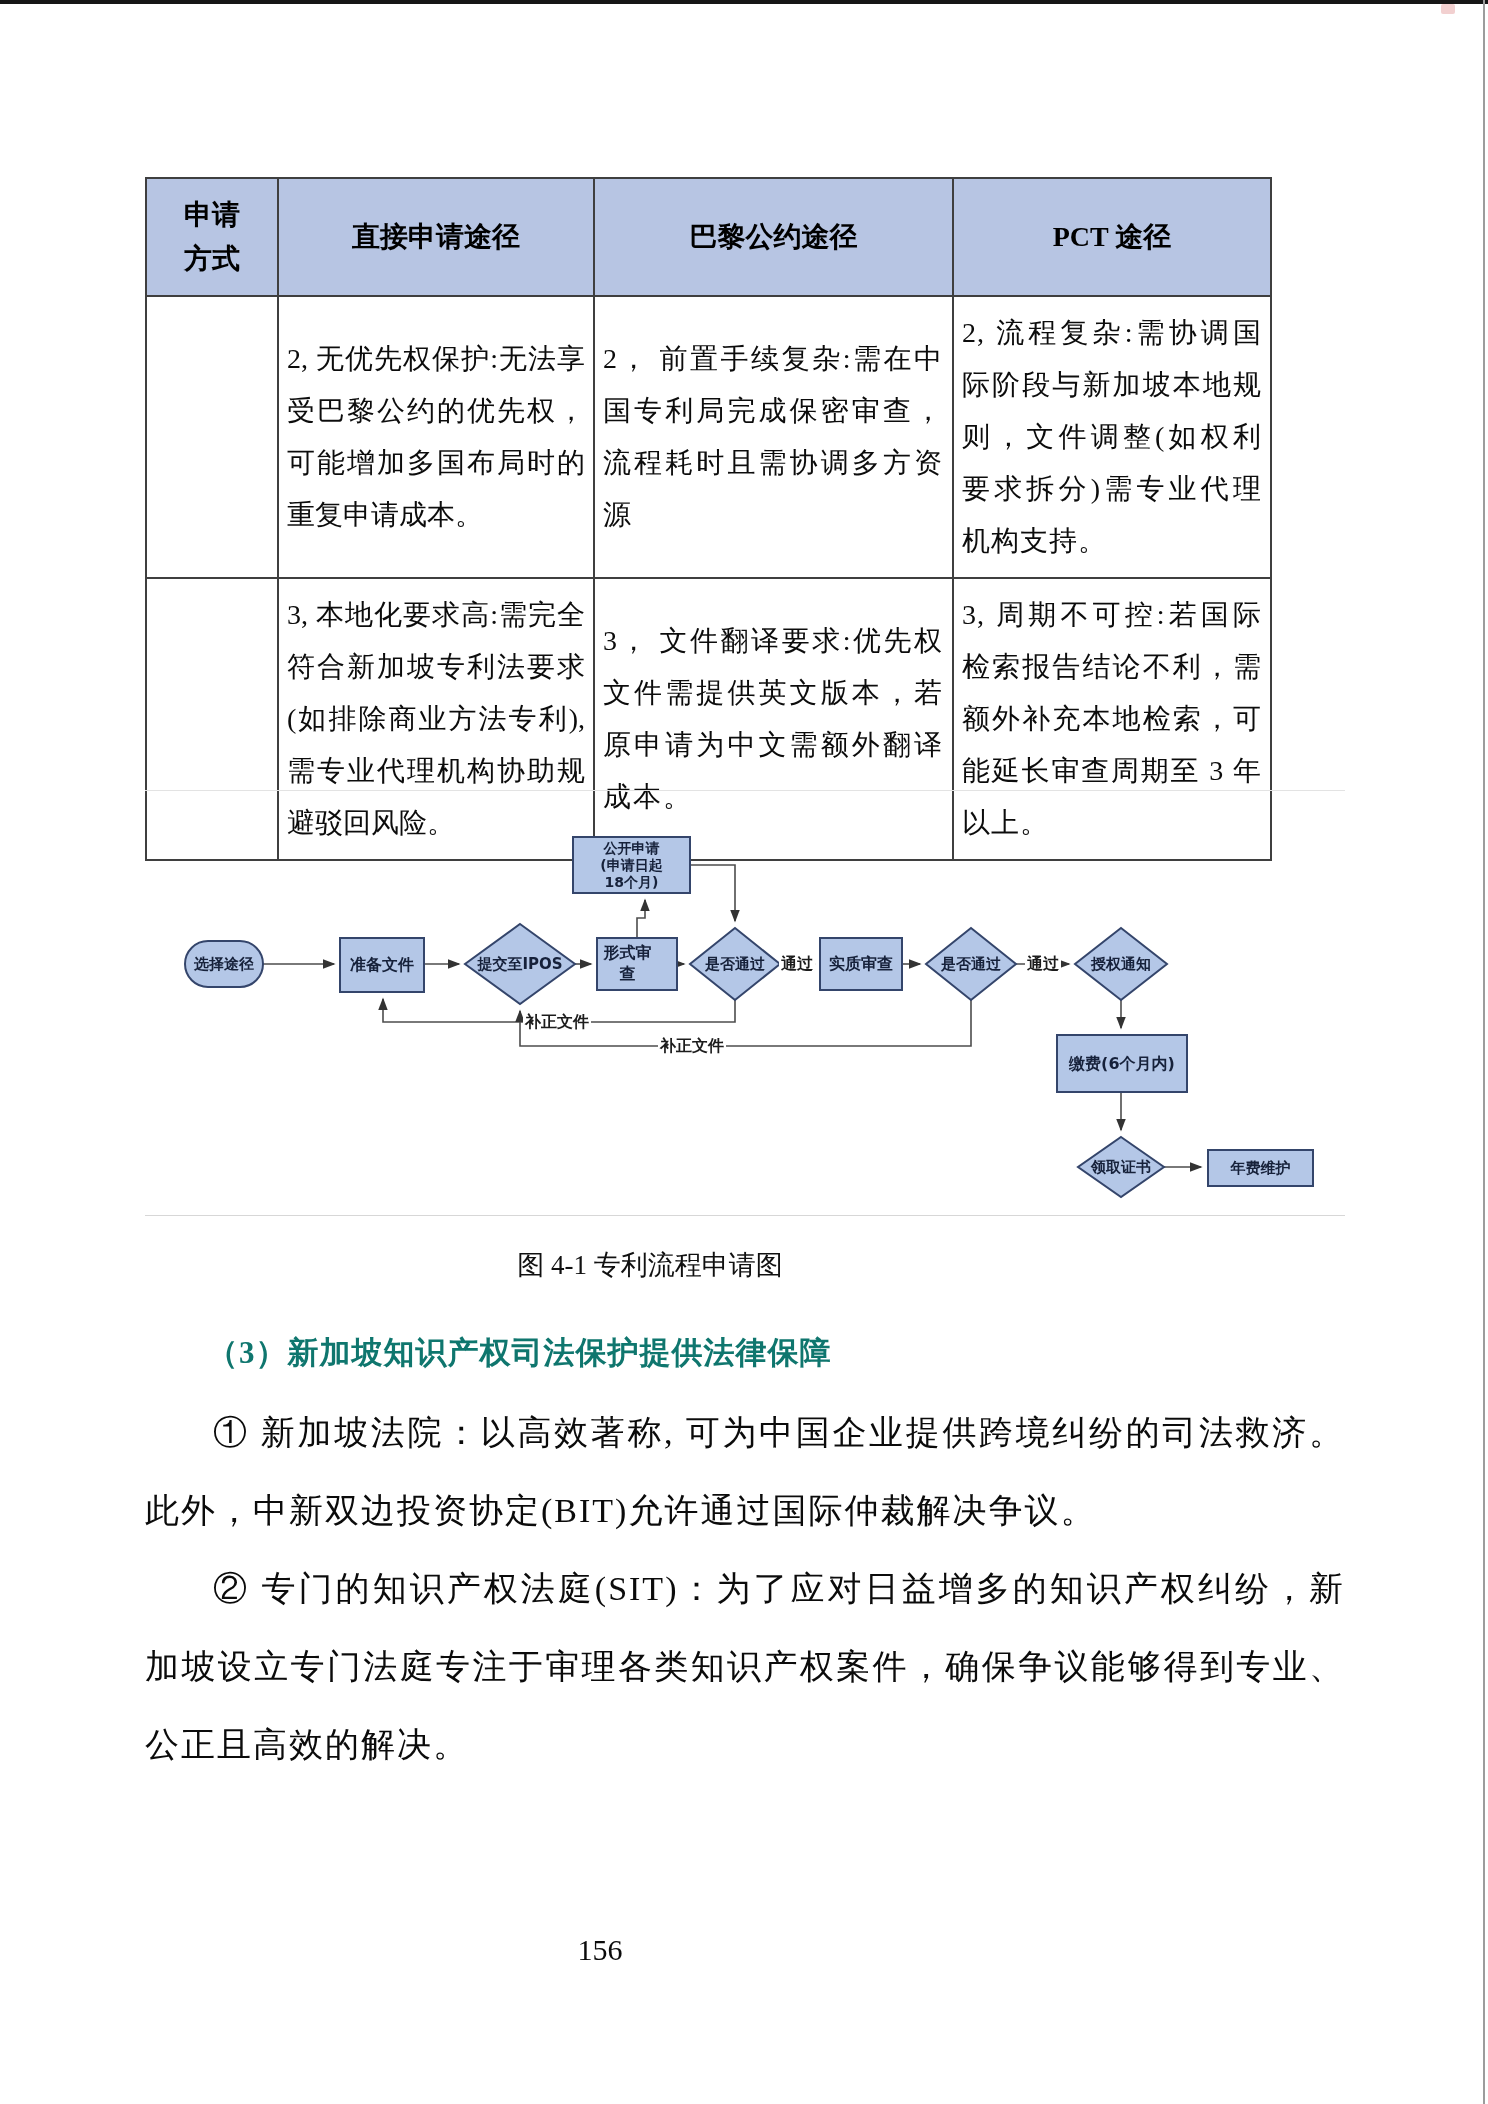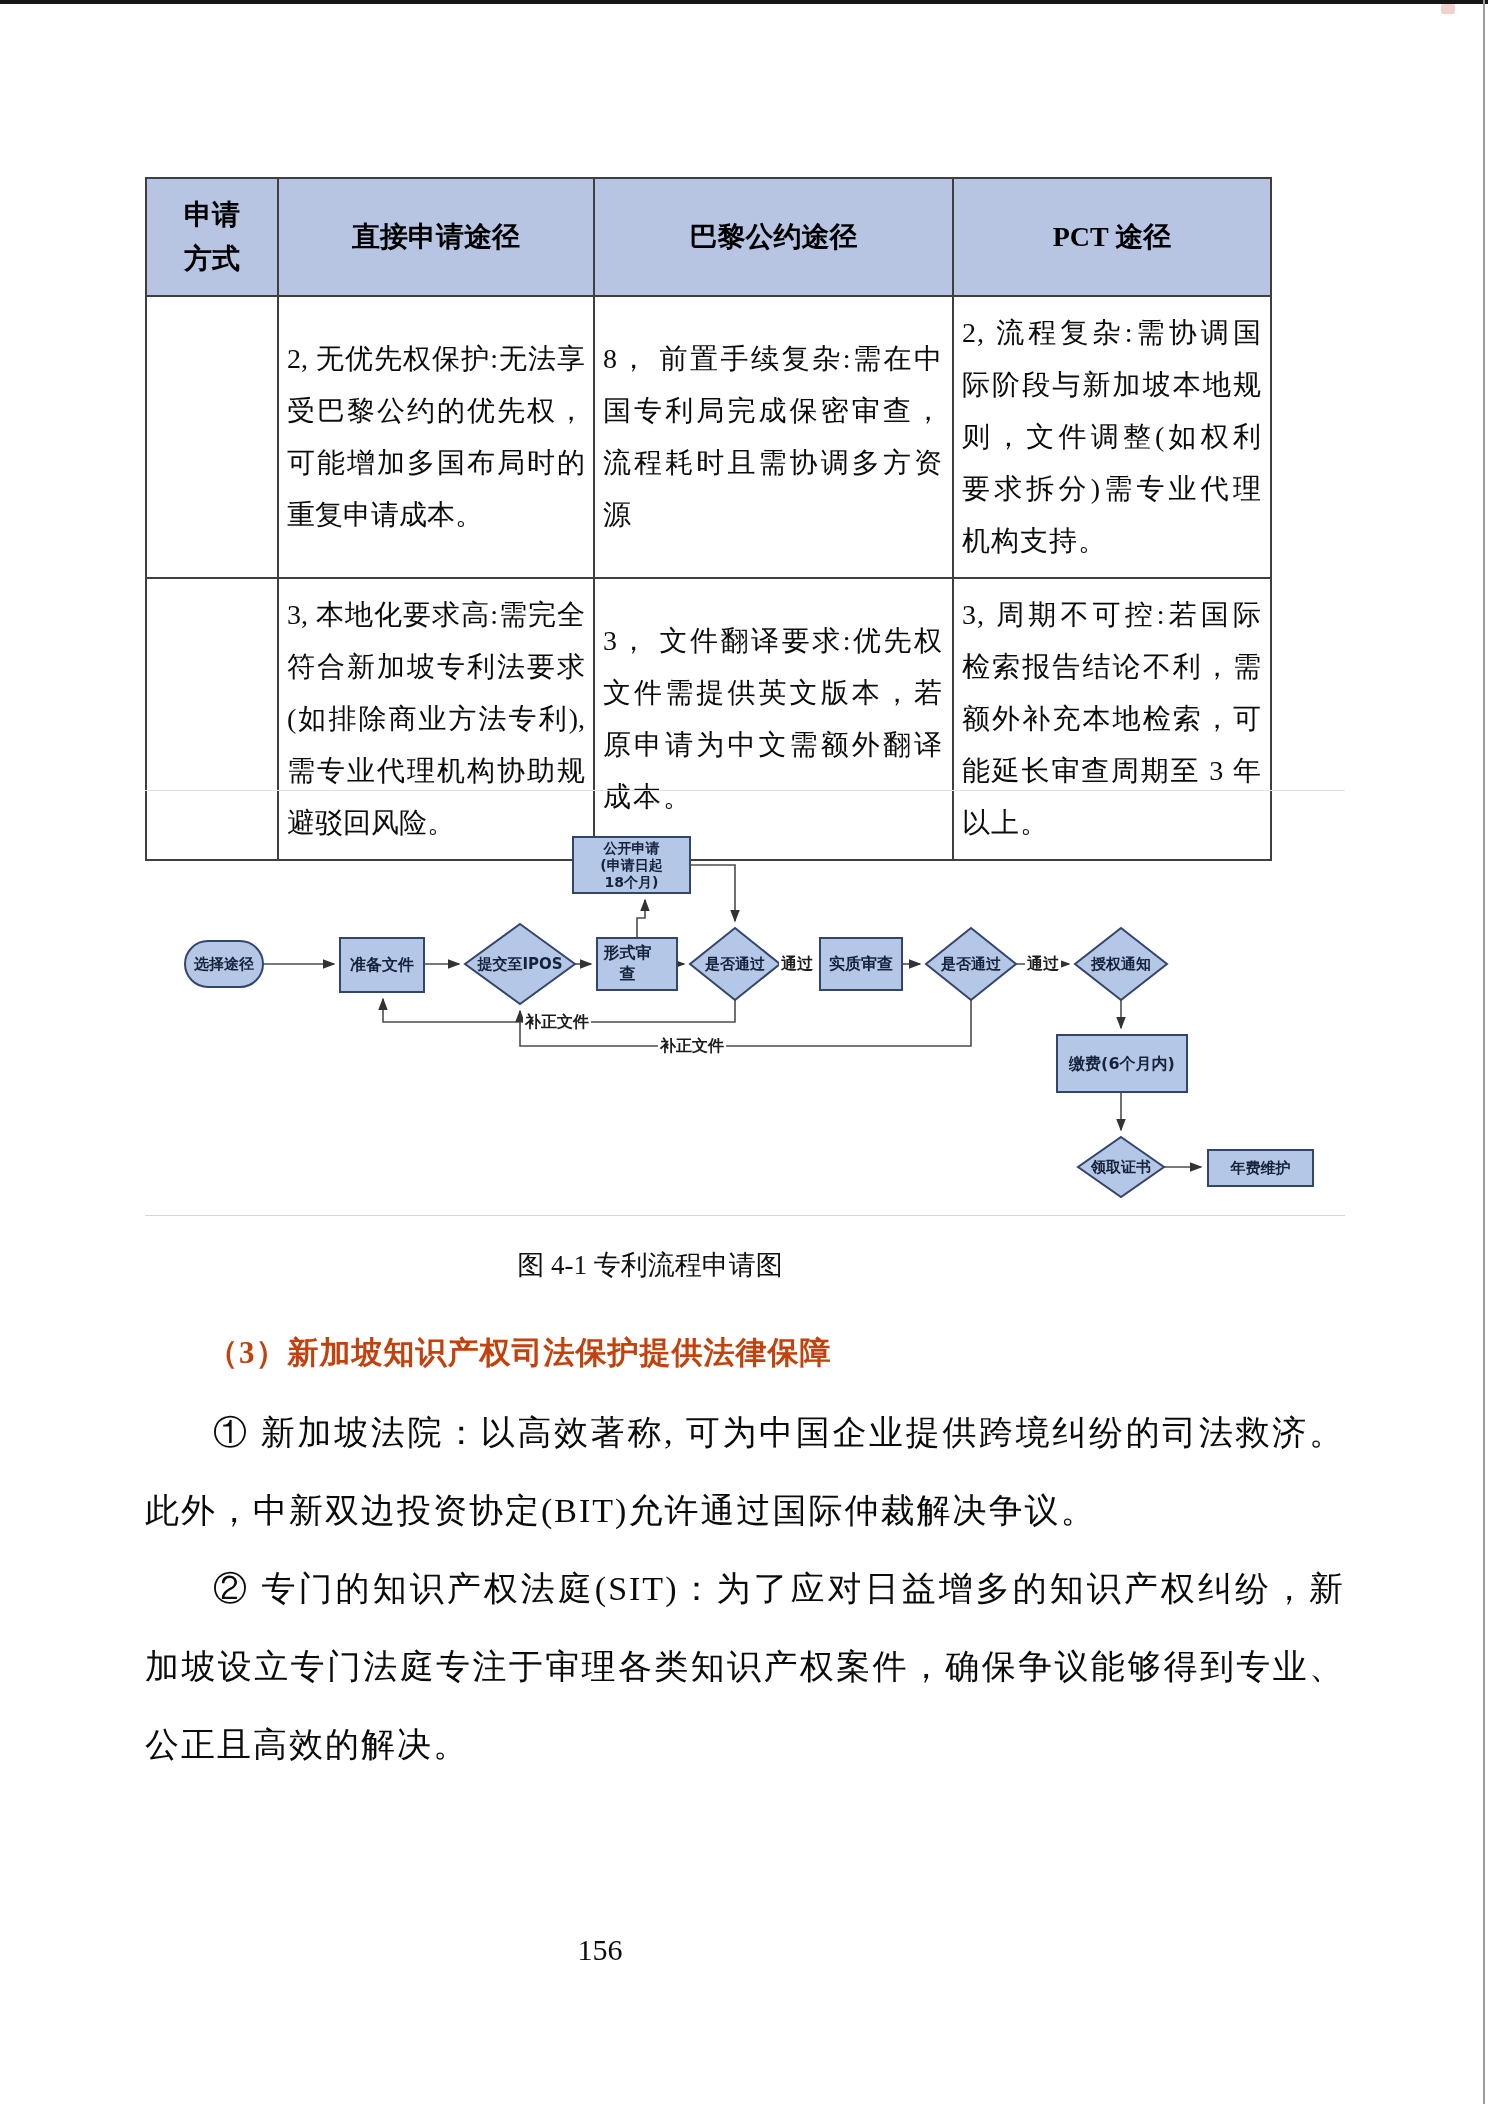--- a/index.html
+++ b/index.html
@@ -30,21 +30,21 @@
   .node-label{position:absolute;display:flex;align-items:center;justify-content:center;
         text-align:center;font-family:"DejaVu Sans",sans-serif;font-weight:bold;color:#16213a;border-radius:17px;}
   .edge-label{position:absolute;font-family:"DejaVu Sans",sans-serif;font-weight:bold;
         color:#1c1c1c;font-size:16px;background:#ffffff;padding:0 2px;transform:translate(-50%,-50%);
         white-space:nowrap;}
 
   
   .caption{position:absolute;left:0;top:1247px;width:1300px;text-align:center;
         font-size:27px;color:#101010;}
   .heading{position:absolute;left:207px;top:1332px;font-size:31px;font-weight:bold;
-        color:#c2410c;letter-spacing:1px;}
+        color:#0f766e;letter-spacing:1px;}
   .bodytext{position:absolute;left:145px;top:1394px;width:1200px;font-size:34px;
         line-height:78px;letter-spacing:2px;text-align:justify;color:#0b0b0b;}
   .bodytext p{margin:0;text-indent:68px;}
   .page-number{position:absolute;left:0;top:1933px;width:1200px;text-align:center;
         font-size:30px;color:#0b0b0b;}
 </style>
 </head>
 <body>
 
 <div class="page">
@@ -66,21 +66,21 @@
 方式</th>
         <th>直接申请途径</th>
         <th>巴黎公约途径</th>
         <th>PCT 途径</th>
       </tr>
     </thead>
     <tbody>
       <tr class="r1">
         <td class="c1"></td>
         <td class="c2">2, 无优先权保护:无法享受巴黎公约的优先权，可能增加多国布局时的重复申请成本。</td>
-        <td class="c3">8， 前置手续复杂:需在中国专利局完成保密审查，流程耗时且需协调多方资源</td>
+        <td class="c3">2， 前置手续复杂:需在中国专利局完成保密审查，流程耗时且需协调多方资源</td>
         <td class="c4">2, 流程复杂:需协调国际阶段与新加坡本地规则，文件调整(如权利要求拆分)需专业代理机构支持。</td>
       </tr>
       <tr class="r2">
         <td class="c1"></td>
         <td class="c2">3, 本地化要求高:需完全符合新加坡专利法要求(如排除商业方法专利), 需专业代理机构协助规避驳回风险。</td>
         <td class="c3">3， 文件翻译要求:优先权文件需提供英文版本，若原申请为中文需额外翻译成本。</td>
         <td class="c4">3, 周期不可控:若国际检索报告结论不利，需额外补充本地检索，可能延长审查周期至 3 年以上。</td>
       </tr>
     </tbody>
   </table>

